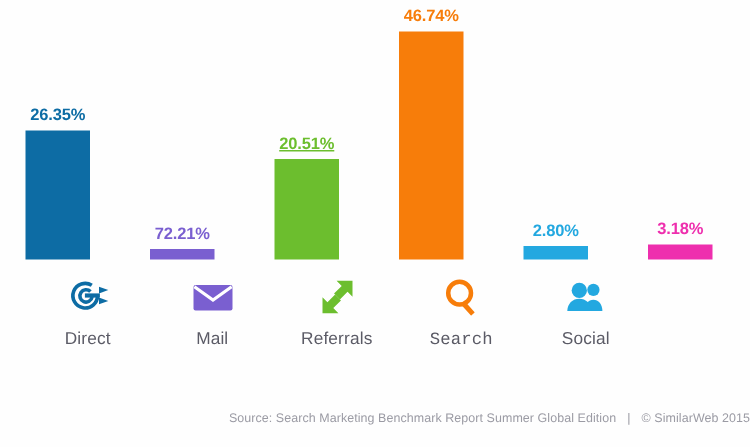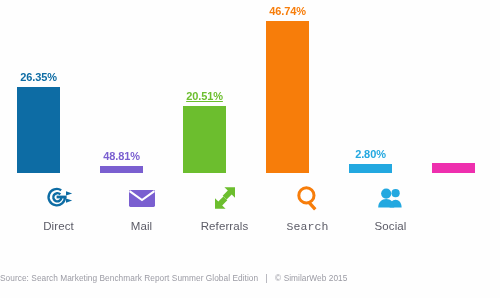--- a/index.html
+++ b/index.html
@@ -88,56 +88,57 @@
     letter-spacing: 0.1px;
     white-space: nowrap;
   }
 
   
   #footer {
     position: absolute;
     left: 0;
     top: 273px;
     width: 500px;
-    text-align: left;
+    text-align: right;
     font-size: 8.3px;
     color: #9b9ba4;
     letter-spacing: 0.05px;
     white-space: nowrap;
   }
 
   #footer .sep { padding: 0 5px; }
 </style>
 </head>
 <body>
 
 <div id="chart-root">
 
   <div id="plot-area">
       <div class="bar-group" style="left: -3px;">
         <div class="bar-value" style="bottom: 93px; color: rgb(13, 108, 164);">26.35%</div>
         <div class="bar-rect" style="height: 86px; background: rgb(13, 108, 164);"></div>
       </div>
       <div class="bar-group" style="left: 80px;">
-        <div class="bar-value" style="bottom: 14px; color: rgb(122, 95, 208);">48.81%</div>
+        <div class="bar-value" style="bottom: 14px; color: rgb(122, 95, 208);">72.21%</div>
         <div class="bar-rect" style="height: 7px; background: rgb(122, 95, 208);"></div>
       </div>
       <div class="bar-group" style="left: 163px;">
         <div class="bar-value" style="bottom: 74px; color: rgb(108, 190, 46); text-decoration: underline;">20.51%</div>
         <div class="bar-rect" style="height: 67px; background: rgb(108, 190, 46);"></div>
       </div>
       <div class="bar-group" style="left: 246px;">
         <div class="bar-value" style="bottom: 159px; color: rgb(247, 125, 10);">46.74%</div>
         <div class="bar-rect" style="height: 152px; background: rgb(247, 125, 10);"></div>
       </div>
       <div class="bar-group" style="left: 329px;">
         <div class="bar-value" style="bottom: 16px; color: rgb(35, 168, 224);">2.80%</div>
         <div class="bar-rect" style="height: 9px; background: rgb(35, 168, 224);"></div>
       </div>
       <div class="bar-group" style="left: 412px;">
+        <div class="bar-value" style="bottom: 17px; color: rgb(238, 47, 174);">3.18%</div>
         <div class="bar-rect" style="height: 10px; background: rgb(238, 47, 174);"></div>
       </div>
     </div>
 
   <div id="legend-row">
       <div class="legend-cell" style="left: -3px;">
         <div class="legend-icon">
           <svg width="30" height="26" viewBox="0 0 30 26">
             <path fill="none" stroke="#0d6ca4" stroke-width="2.4" d="M17.2 5.2A8.2 8.2 0 1 0 21 12"></path>
             <path fill="none" stroke="#0d6ca4" stroke-width="2.4" d="M16.3 9.4A4.1 4.1 0 1 0 17.4 13"></path>

